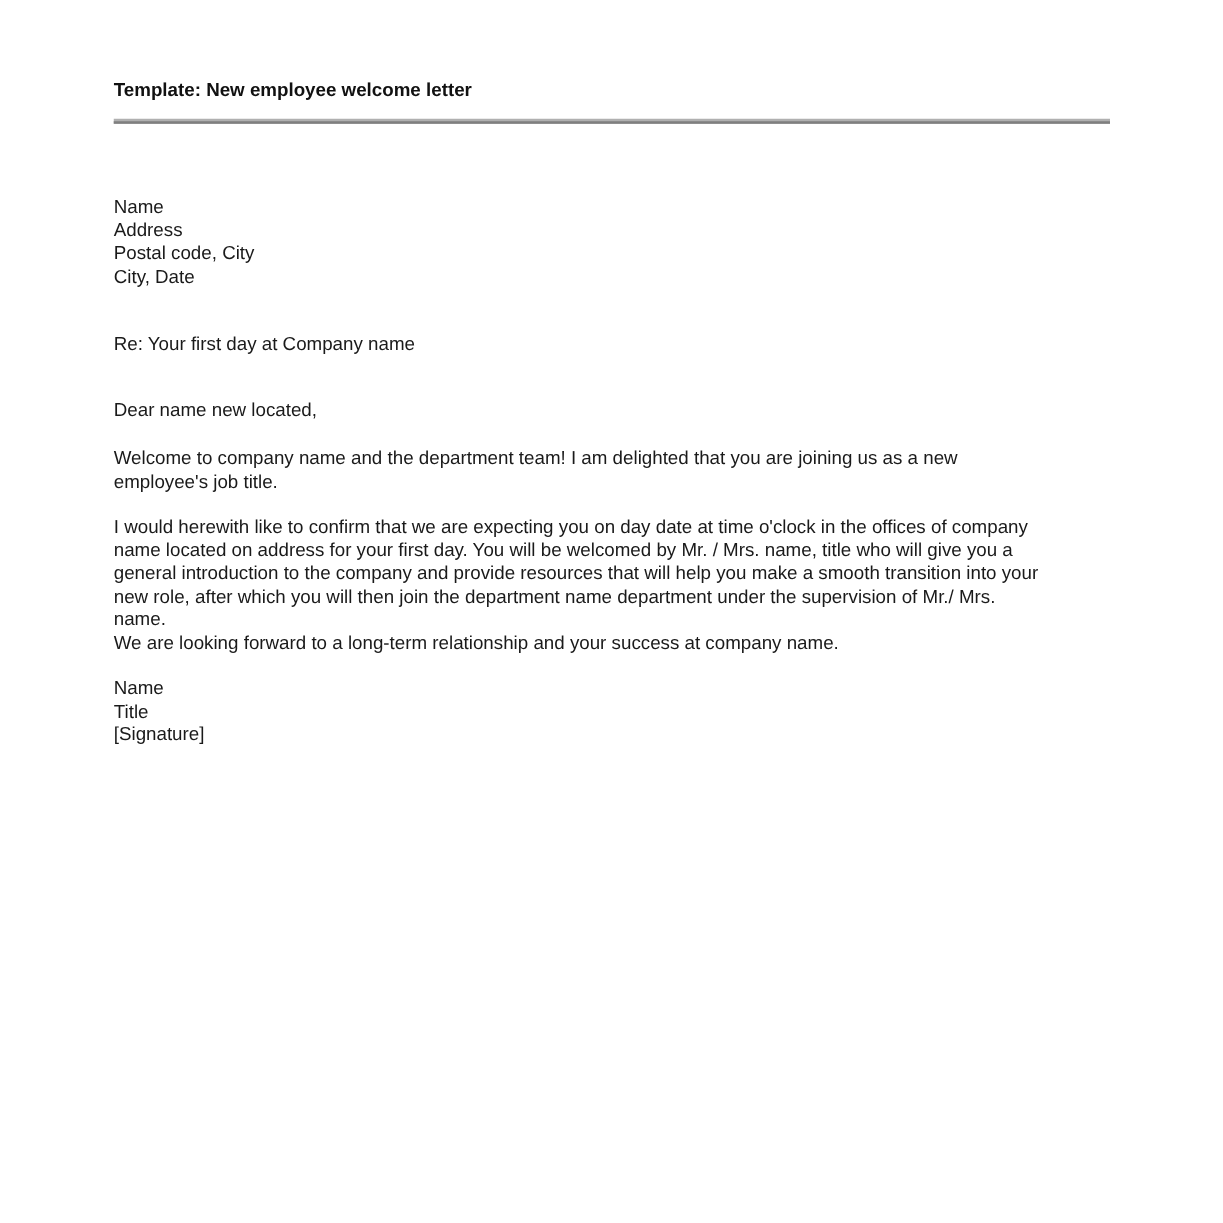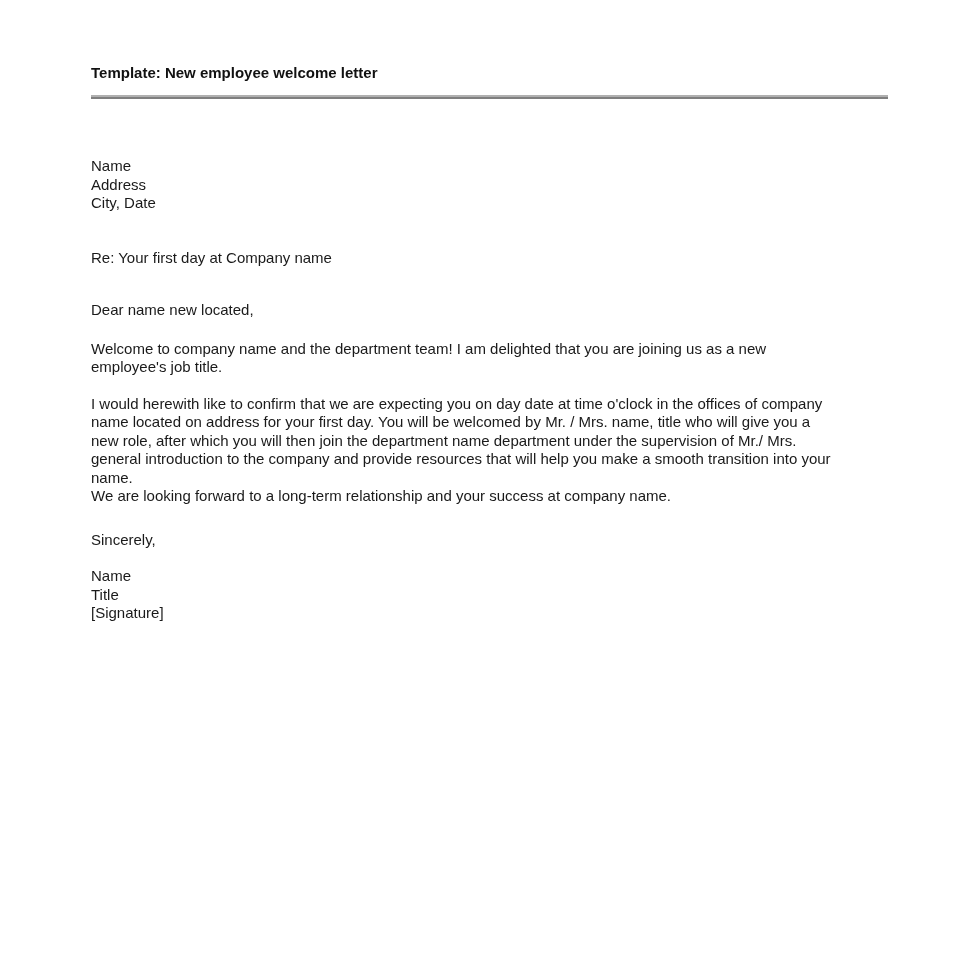--- a/index.html
+++ b/index.html
@@ -54,46 +54,46 @@
 
 <div class="page">
 
   <h1 class="title">Template: New employee welcome letter</h1>
 
   <div class="rule"></div>
 
   <div class="block recipient-block">
     <div class="line">Name</div>
     <div class="line">Address</div>
+    <div class="line">Postal code, City</div>
   </div>
 
   <div class="line block city-date-line">City, Date</div>
 
   <div class="line block subject-line">Re: Your first day at Company name</div>
 
   <div class="line block salutation-line">Dear name new located,</div>
 
   <div class="block paragraph-1">
     <div class="line">Welcome to company name and the department team! I am delighted that you are joining us as a new</div>
     <div class="line">employee's job title.</div>
   </div>
 
   <div class="block paragraph-2">
     <div class="line">I would herewith like to confirm that we are expecting you on day date at time o'clock in the offices of company</div>
     <div class="line">name located on address for your first day. You will be welcomed by Mr. / Mrs. name, title who will give you a</div>
+    <div class="line">general introduction to the company and provide resources that will help you make a smooth transition into your</div>
     <div class="line">new role, after which you will then join the department name department under the supervision of Mr./ Mrs.</div>
-    <div class="line">general introduction to the company and provide resources that will help you make a smooth transition into your</div>
     <div class="line">name.</div>
   </div>
 
   <div class="block paragraph-3">
     <div class="line">We are looking forward to a long-term relationship and your success at company name.</div>
   </div>
 
-  <div class="line block closing-line">Sincerely,</div>
 
   <div class="line block signature-name">Name</div>
 
   <div class="line block signature-title">Title</div>
 
   <div class="line block signature-holder">[Signature]</div>
 
 </div>
 
 </body></html>

